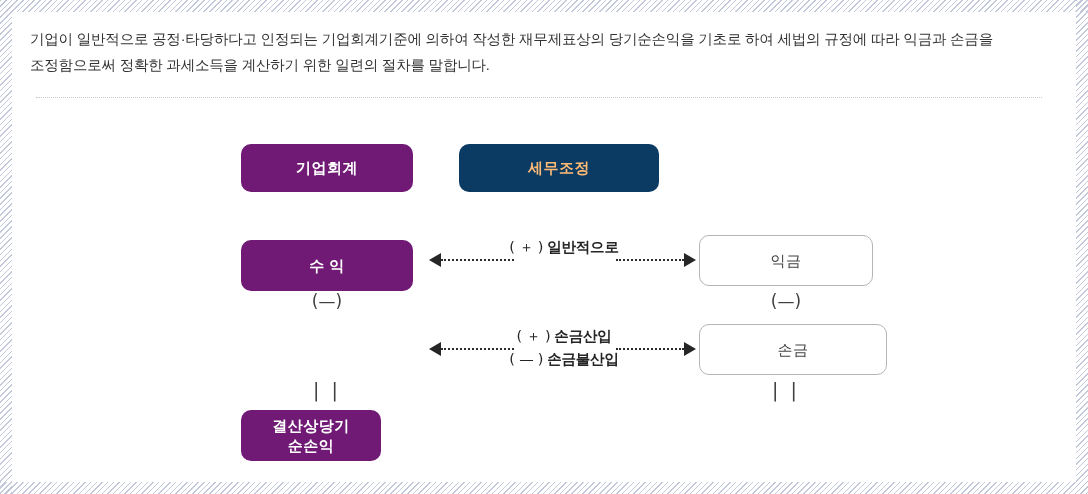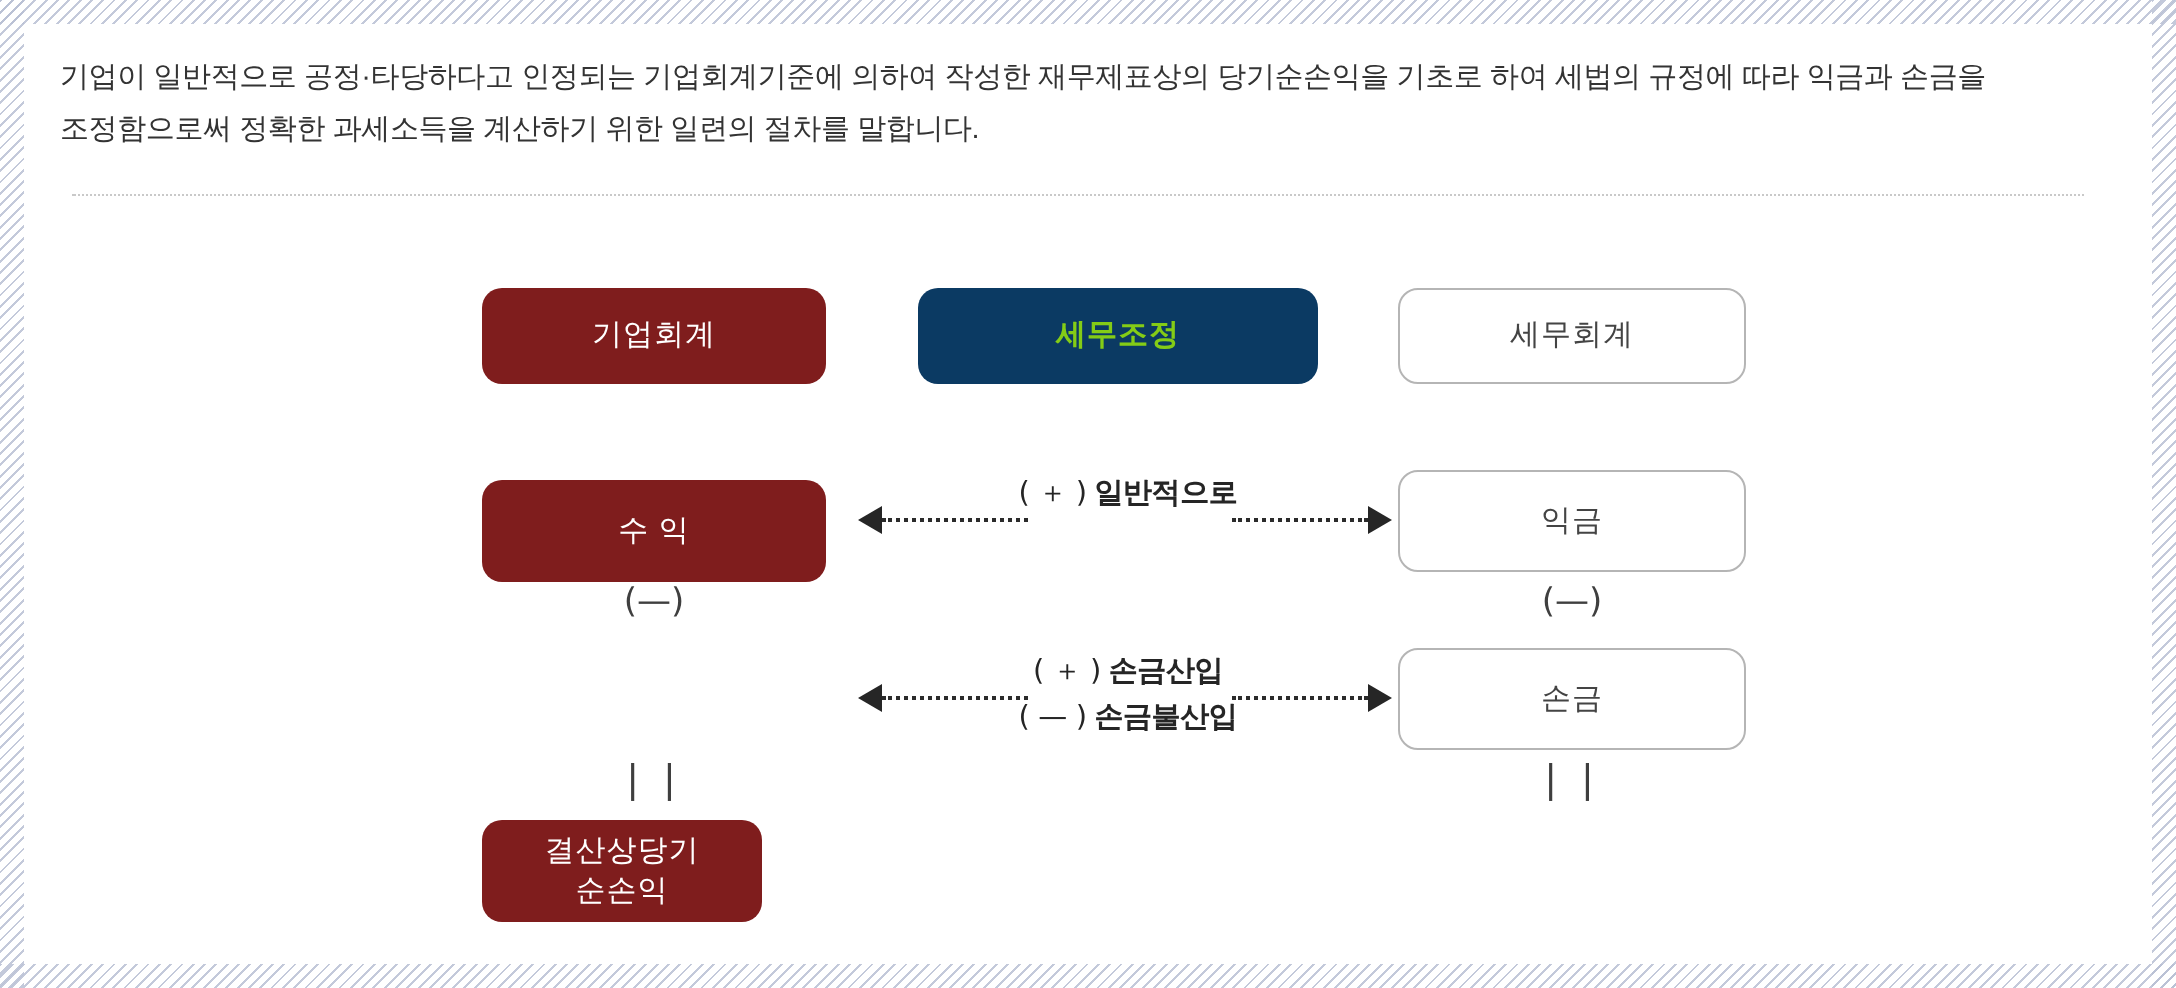--- a/index.html
+++ b/index.html
@@ -78,29 +78,29 @@
     align-items: center;
     justify-content: center;
     text-align: center;
     border-radius: 10px;
     font-size: 15px;
     line-height: 20px;
     letter-spacing: 0.5px;
     white-space: pre-line;
   }
   .node.blue {
-    background: #7f1d1d;
+    background: #701a75;
     color: #ffffff;
-    font-weight: normal;
+    font-weight: bold;
     border: none;
     justify-content: center;
   }
   .node.navy {
     background: #0b3a63;
-    color: #84cc16;
+    color: #fdba74;
     font-weight: bold;
     border: none;
   }
   .node.outline {
     background: #ffffff;
     color: #444444;
     border: 1px solid #b5b5b5;
     font-weight: normal;
   }
 
@@ -181,23 +181,20 @@
     <div class="diagram">
 
       <div class="node blue" style="left:229px; top:36px; width:172px; height:48px;">
         <span>기업회계</span>
       </div>
 
       <div class="node navy" style="left:447px; top:36px; width:200px; height:48px;">
         <span>세무조정</span>
       </div>
 
-      <div class="node outline" style="left:687px; top:36px; width:174px; height:48px;">
-        <span>세무회계</span>
-      </div>
 
       <div class="node blue" style="left:229px; top:132px; width:172px; height:51px;">
         <span>수 익</span>
       </div>
 
       <div class="node outline" style="left:687px; top:127px; width:174px; height:51px;">
         <span>익금</span>
       </div>
 
       <div class="arrow" style="left:417px; top:145px; width:85px;">
@@ -215,21 +212,21 @@
           <span class="sign">( ＋ )</span>
           <span>일반적으로</span>
         </div>
       </div>
 
       <div class="connector" style="left:229px; top:183px; width:172px;">(—)</div>
 
       <div class="connector" style="left:687px; top:183px; width:174px;">(—)</div>
 
 
-      <div class="node outline" style="left:687px; top:216px; width:174px; height:51px;">
+      <div class="node outline" style="left:687px; top:216px; width:188px; height:51px;">
         <span>손금</span>
       </div>
 
       <div class="arrow" style="left:417px; top:234px; width:85px;">
         <span class="head-left"></span>
         <span class="line"></span>
       </div>
 
       <div class="arrow" style="left:604px; top:234px; width:80px;">
         <span class="line"></span>

